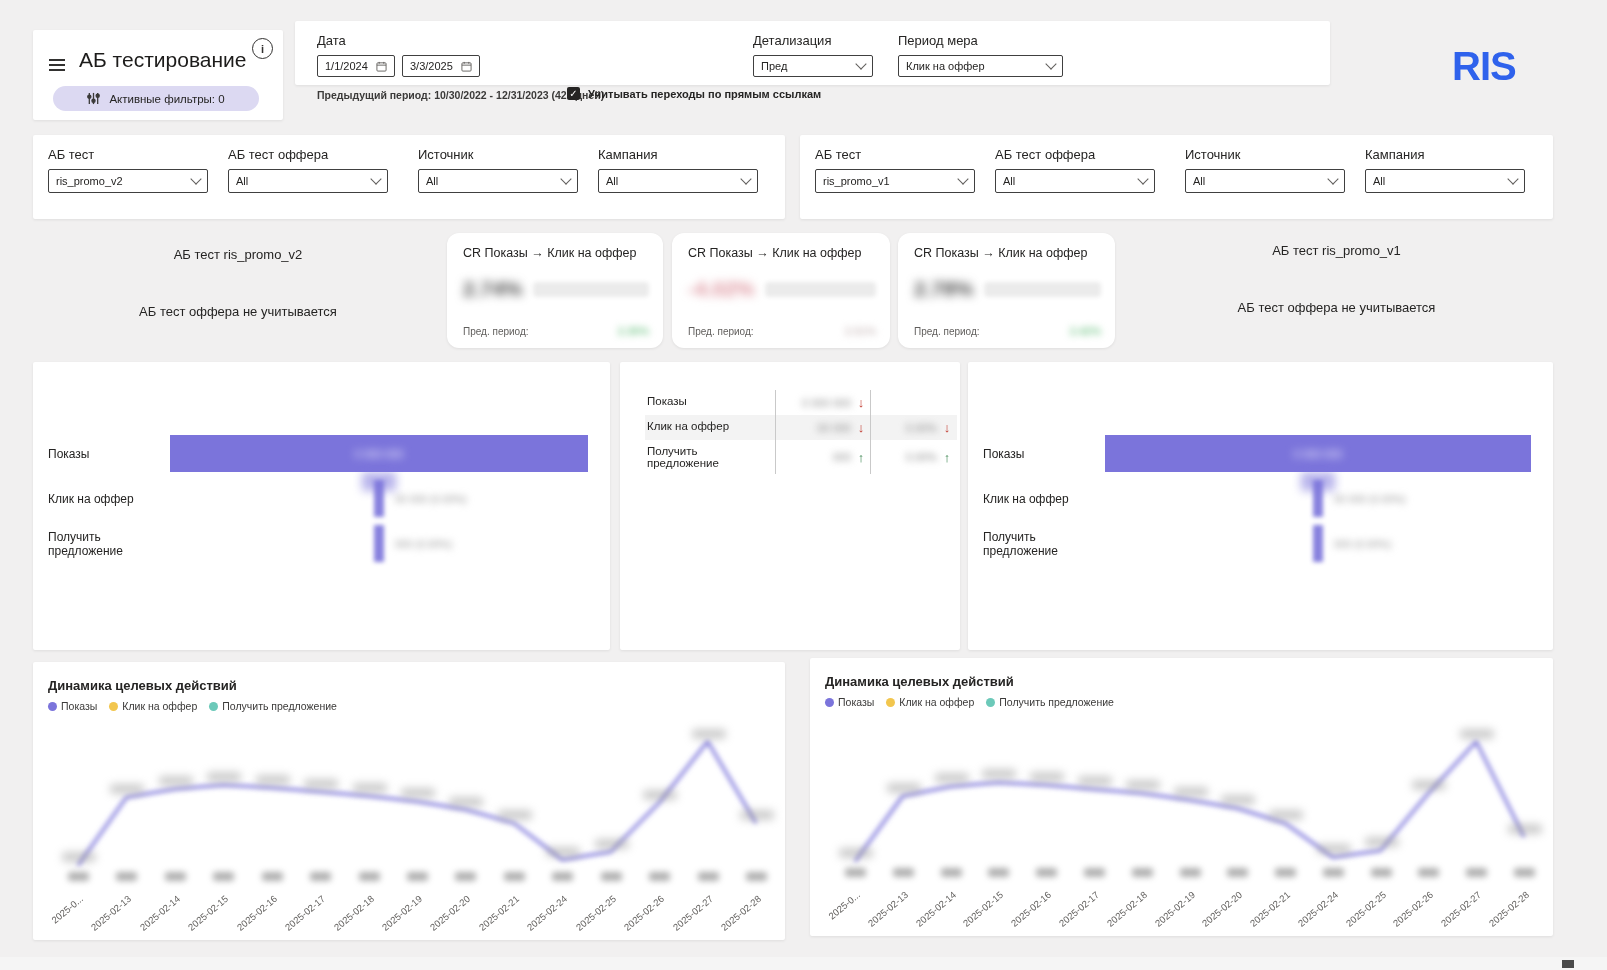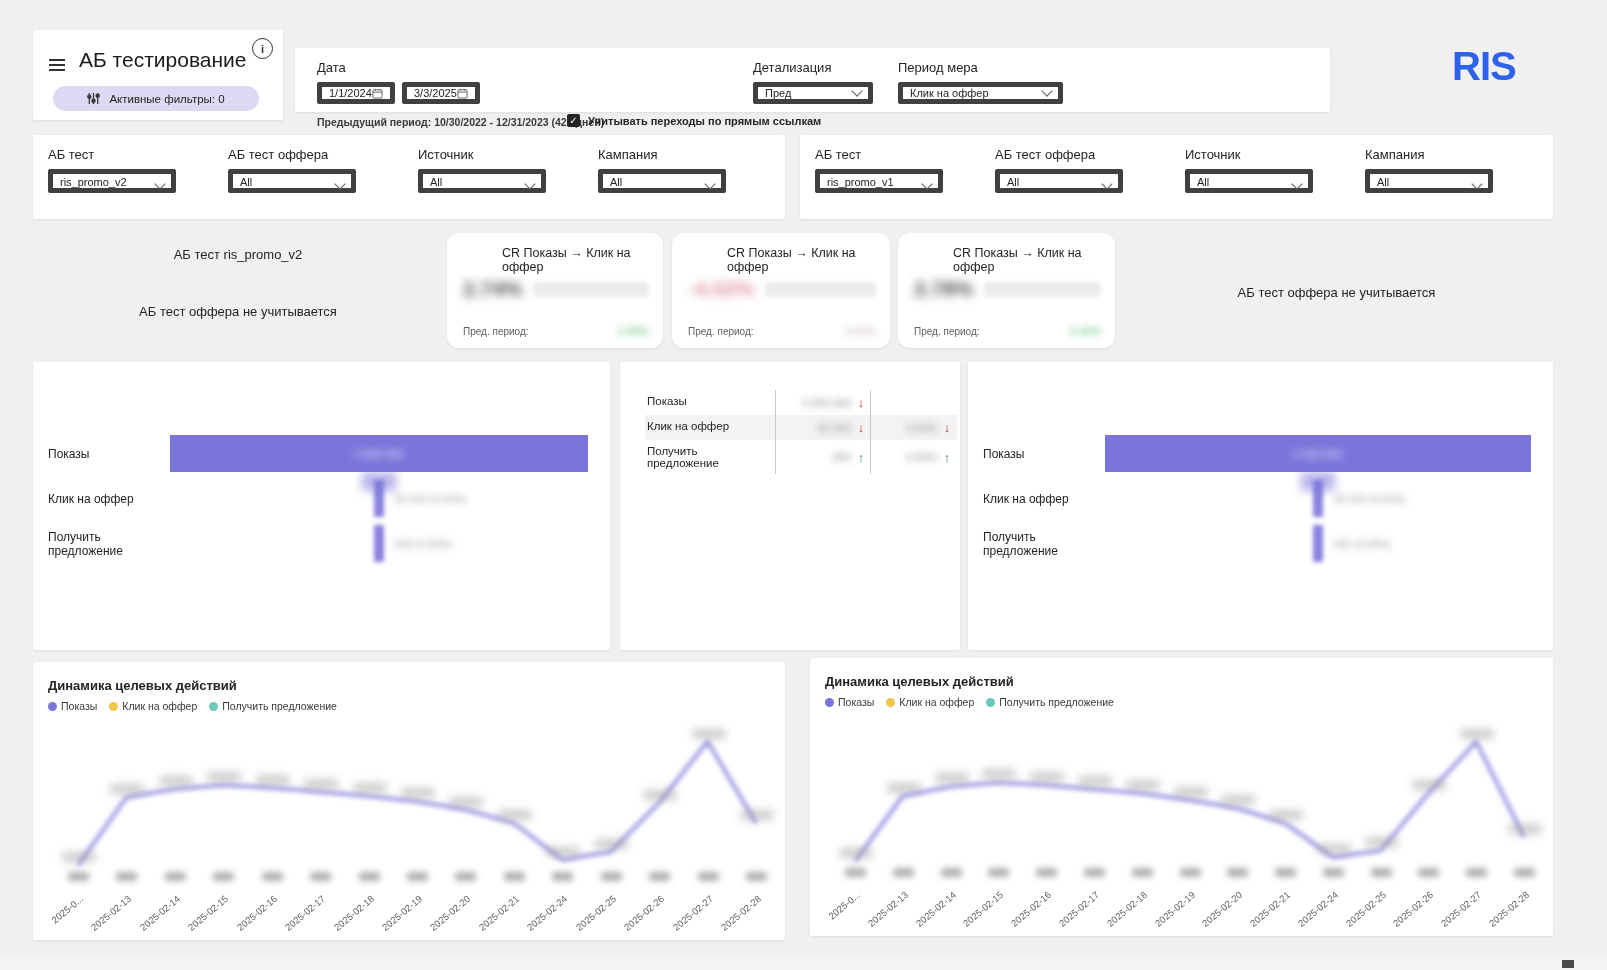--- a/index.html
+++ b/index.html
@@ -9,49 +9,49 @@
   .header-card{left:33px;top:30px;width:250px;height:90px;}
   .hamburger{position:absolute;left:16px;top:26px;width:18px;cursor:pointer;}
   .hamburger span{display:block;width:16px;height:2px;background:#323130;margin:3px 0;}
   .app-title{position:absolute;left:46px;top:18px;font-size:21px;color:#1d1c1b;}
   .info-icon{position:absolute;right:10px;top:8px;width:19px;height:19px;border:1.6px solid #323130;border-radius:50%;
     display:flex;align-items:center;justify-content:center;font-size:11px;font-weight:700;color:#323130;}
   .pill{position:absolute;left:20px;top:56px;width:206px;height:25px;border-radius:13px;background:var(--pill,#dcd9f2);
     display:flex;align-items:center;justify-content:center;gap:9px;font-size:11.5px;color:#252423;cursor:pointer;}
   .sliders-icon{display:inline-flex;}
   
-  .topbar-card{left:295px;top:48px;width:1035px;height:64px;}
+  .topbar-card{left:295px;top:21px;width:1035px;height:64px;}
   .fgroup{position:absolute;}
   .flabel{font-size:13px;color:#252423;margin-bottom:7px;}
-  .select,.dateinput{display:flex;align-items:center;justify-content:space-between;padding:0 7px;border:5px solid #404040;
+  .select,.dateinput{display:flex;align-items:center;justify-content:space-between;padding:0 7px;border:1px solid #404040;
     background:#fff;height:22px;font-size:11px;color:#252423;border-radius:2px;cursor:pointer;box-sizing:border-box;}
   .chev{width:7px;height:7px;border-right:1.4px solid #605e5c;border-bottom:1.4px solid #605e5c;transform:rotate(45deg);margin-top:-4px;flex-shrink:0;}
   .dates{display:flex;gap:7px;}
   .dateinput{width:78px;}
   .cal-icon svg{display:block;}
   .prev-note{position:absolute;left:22px;top:68px;font-size:10.5px;font-weight:700;color:#3b3a39;}
   .chkrow{position:absolute;left:272px;top:66px;display:flex;align-items:center;gap:8px;cursor:pointer;}
   .chkbox{width:13px;height:13px;background:#252423;border-radius:2px;display:flex;align-items:center;justify-content:center;
     color:#fff;font-size:10px;line-height:1;}
   .chklabel{font-size:11px;font-weight:600;color:#252423;}
   
   .logo{position:absolute;left:1452px;top:44px;font-size:40px;font-weight:800;letter-spacing:-1px;cursor:default;}
   
   .panel-left{left:33px;top:135px;width:752px;height:84px;}
   .panel-right{left:800px;top:135px;width:753px;height:84px;}
   .panel .fgroup{top:12px;}
-  .panel .select{width:128px;height:24px;align-items:flex-end;}
+  .panel .select{width:160px;height:24px;}
   
   .summary{position:absolute;text-align:center;font-size:13px;color:#252423;}
   .summary .l2{margin-top:42px;}
   .summary-left{left:33px;top:247px;width:410px;}
   .summary-right{left:1120px;top:243px;width:433px;}
   
   .kpi{height:115px;border-radius:12px;padding:0;}
-  .kpi .kpi-title{position:absolute;left:16px;top:13px;font-size:12.5px;color:#252423;margin-left:39px;}
+  .kpi .kpi-title{position:absolute;left:16px;top:13px;font-size:12.5px;color:#252423;}
   .kpi .vrow{position:absolute;left:16px;right:14px;top:44px;display:flex;align-items:center;gap:10px;}
   .kpi .kval{font-size:21px;font-weight:700;filter:blur(5px);white-space:nowrap;}
   .ghost{background:#ebebeb;border-radius:4px;filter:blur(2px);}
   .g1{flex:1;height:15px;}
   .kpi .frow2{position:absolute;left:16px;right:14px;bottom:11px;display:flex;justify-content:space-between;align-items:center;}
   .kpi .plabel{font-size:10px;color:#605e5c;}
   .kpi .pval{font-size:11px;font-weight:700;filter:blur(3.5px);}
   
   .funnel-card{height:288px;}
   .funnel-left{left:33px;top:362px;width:577px;}
@@ -243,20 +243,21 @@
         <span class="chev"></span>
       </div>
     </div>
   </div>
 
   <div class="summary summary-left">
     <div class="l1">АБ тест ris_promo_v2</div>
     <div class="l2">АБ тест оффера не учитывается</div>
   </div>
   <div class="summary summary-right">
+    <div class="l1">АБ тест ris_promo_v1</div>
     <div class="l2">АБ тест оффера не учитывается</div>
   </div>
 
   <div class="card kpi" style="left:447px;top:233px;width:216px;">
     <div class="kpi-title">CR Показы → Клик на оффер</div>
     <div class="vrow">
       <span class="kval" style="color: rgb(74, 74, 74);">2.74%</span>
       <span class="ghost g1"></span>
     </div>
     <div class="frow2">

